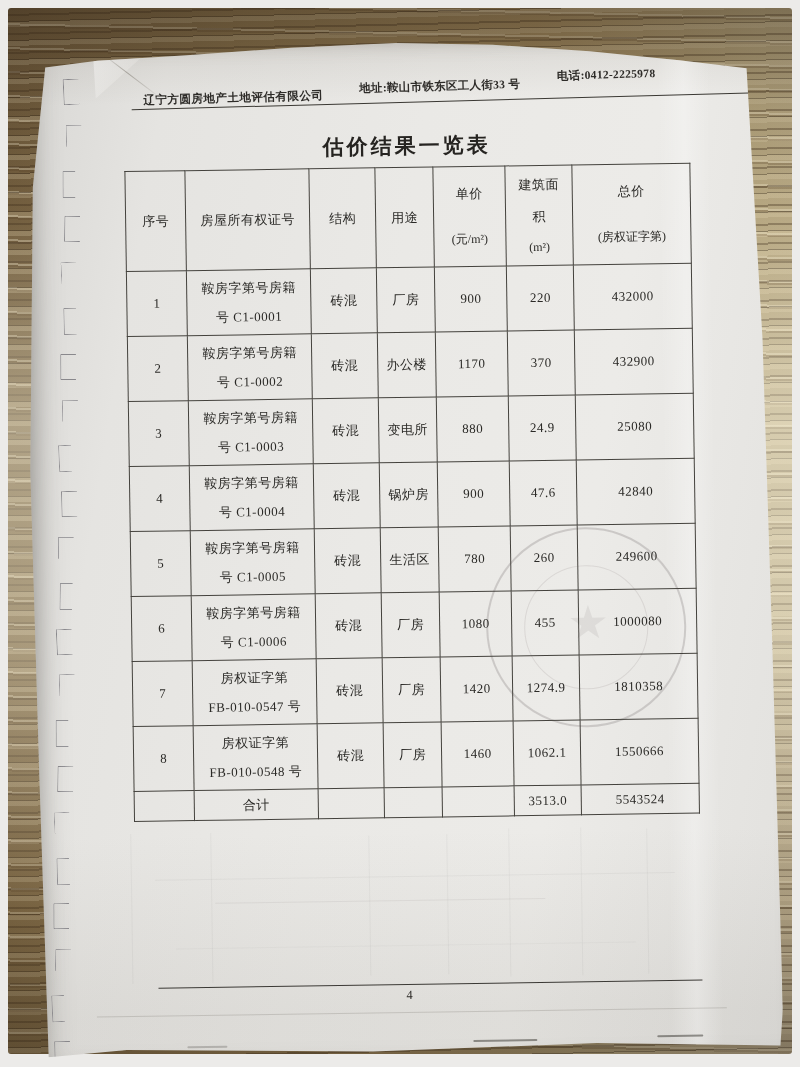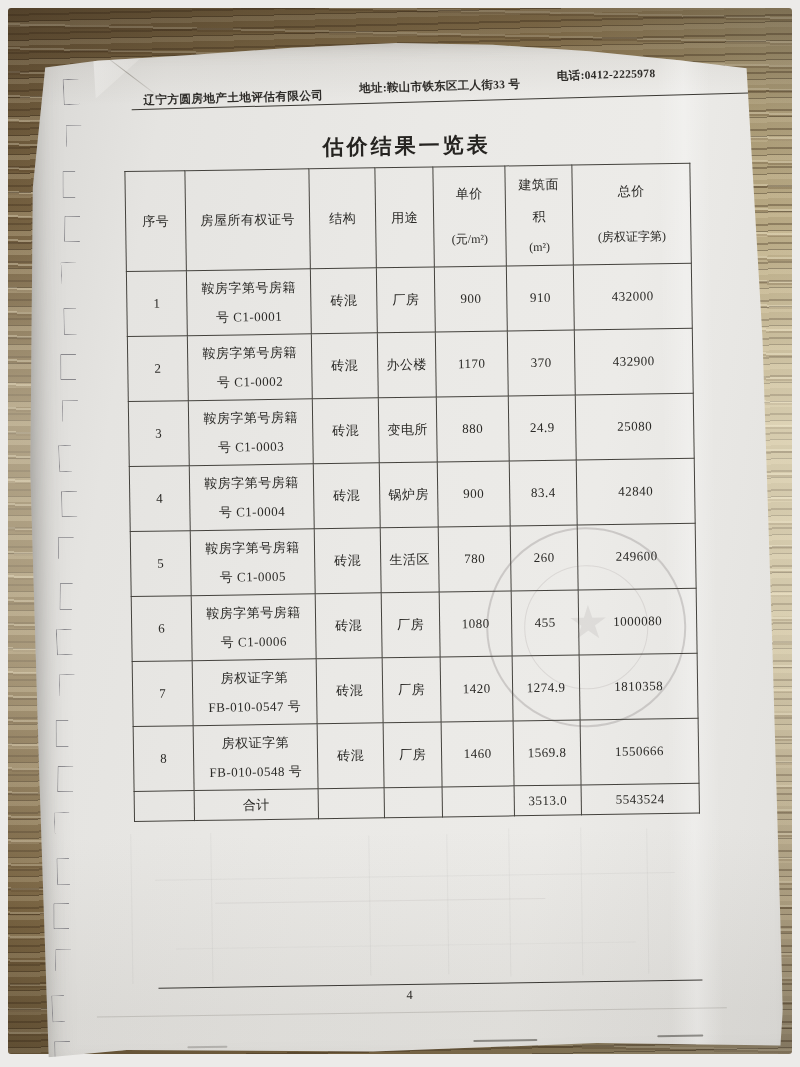--- a/index.html
+++ b/index.html
@@ -164,21 +164,21 @@
 
     <tr class="data">
       <td class="num">1</td>
       <td class="cert-cell">
         <div>鞍房字第号房籍</div>
         <div>号 C1-0001</div>
       </td>
       <td>砖混</td>
       <td>厂房</td>
       <td class="num">900</td>
-      <td class="num">910</td>
+      <td class="num">220</td>
       <td class="num">432000</td>
     </tr>
     <tr class="data">
       <td class="num">2</td>
       <td class="cert-cell">
         <div>鞍房字第号房籍</div>
         <div>号 C1-0002</div>
       </td>
       <td>砖混</td>
       <td>办公楼</td>
@@ -200,21 +200,21 @@
     </tr>
     <tr class="data">
       <td class="num">4</td>
       <td class="cert-cell">
         <div>鞍房字第号房籍</div>
         <div>号 C1-0004</div>
       </td>
       <td>砖混</td>
       <td>锅炉房</td>
       <td class="num">900</td>
-      <td class="num">83.4</td>
+      <td class="num">47.6</td>
       <td class="num">42840</td>
     </tr>
     <tr class="data">
       <td class="num">5</td>
       <td class="cert-cell">
         <div>鞍房字第号房籍</div>
         <div>号 C1-0005</div>
       </td>
       <td>砖混</td>
       <td>生活区</td>
@@ -248,21 +248,21 @@
     </tr>
     <tr class="data">
       <td class="num">8</td>
       <td class="cert-cell">
         <div>房权证字第</div>
         <div>FB-010-0548 号</div>
       </td>
       <td>砖混</td>
       <td>厂房</td>
       <td class="num">1460</td>
-      <td class="num">1569.8</td>
+      <td class="num">1062.1</td>
       <td class="num">1550666</td>
     </tr>
     <tr class="sumrow">
       <td></td>
       <td>合计</td>
       <td></td>
       <td></td>
       <td></td>
       <td class="num">3513.0</td>
       <td class="num">5543524</td>

